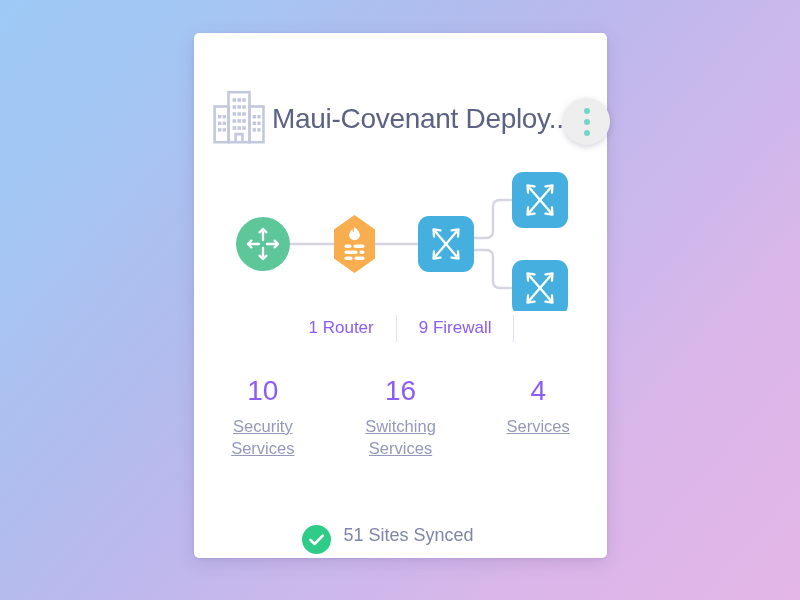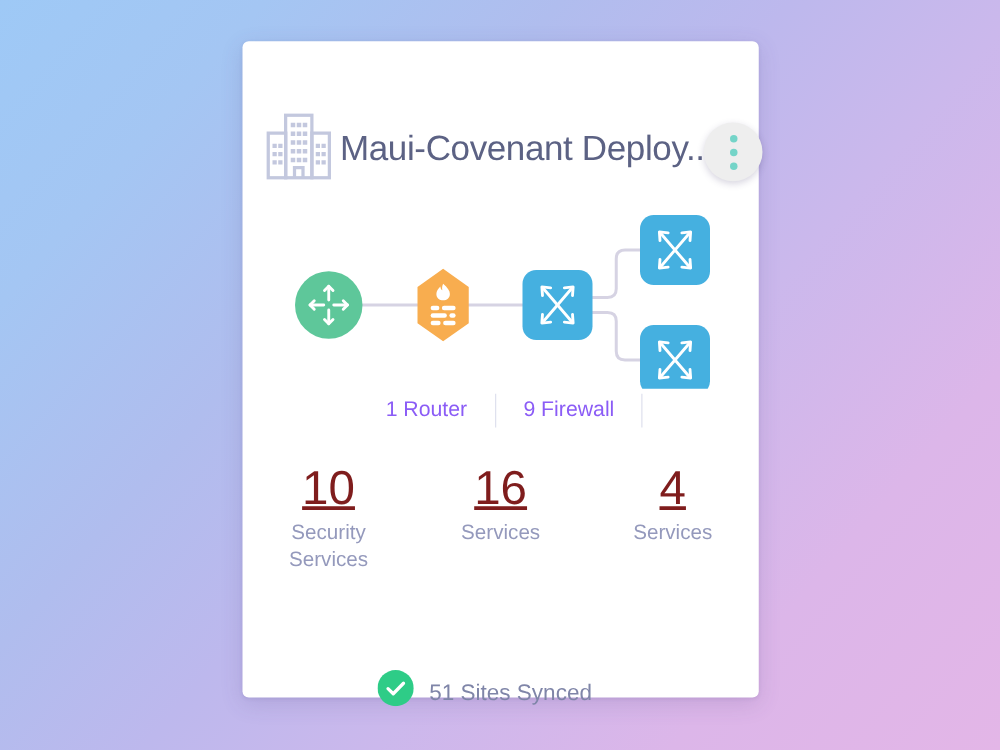--- a/index.html
+++ b/index.html
@@ -130,44 +130,44 @@
     left: 0;
     top: 338px;
     width: 413px;
     display: flex;
   }
   .metric {
     flex: 1;
     text-align: center;
   }
   .metric-value {
-    font-size: 38px;
-    color: #7f1d1d;
+    font-size: 28px;
+    color: #8b5cf6;
     line-height: 40px;
-    text-decoration: underline;
   }
   .metric-label {
     font-size: 16.5px;
     color: #9499bc;
     line-height: 22px;
     margin-top: 4px;
   }
   .metric-label span {
     display: block;
+    text-decoration: underline;
   }
 
   
   .sync-footer {
     position: absolute;
     left: 0;
     top: 492px;
     width: 388px;
     height: 40px;
     display: flex;
-    align-items: flex-end;
+    align-items: flex-start;
     justify-content: center;
     gap: 12px;
   }
   .sync-check {
     width: 29px;
     height: 29px;
     flex: 0 0 29px;
   }
   .sync-text {
     font-size: 18px;
@@ -325,20 +325,21 @@
         <div class="metric-value">10</div>
         <div class="metric-label">
           <span>Security</span>
           <span>Services</span>
         </div>
       </div>
 
       <div class="metric">
         <div class="metric-value">16</div>
         <div class="metric-label">
+          <span>Switching</span>
           <span>Services</span>
         </div>
       </div>
 
       <div class="metric">
         <div class="metric-value">4</div>
         <div class="metric-label">
           <span>Services</span>
         </div>
       </div>

